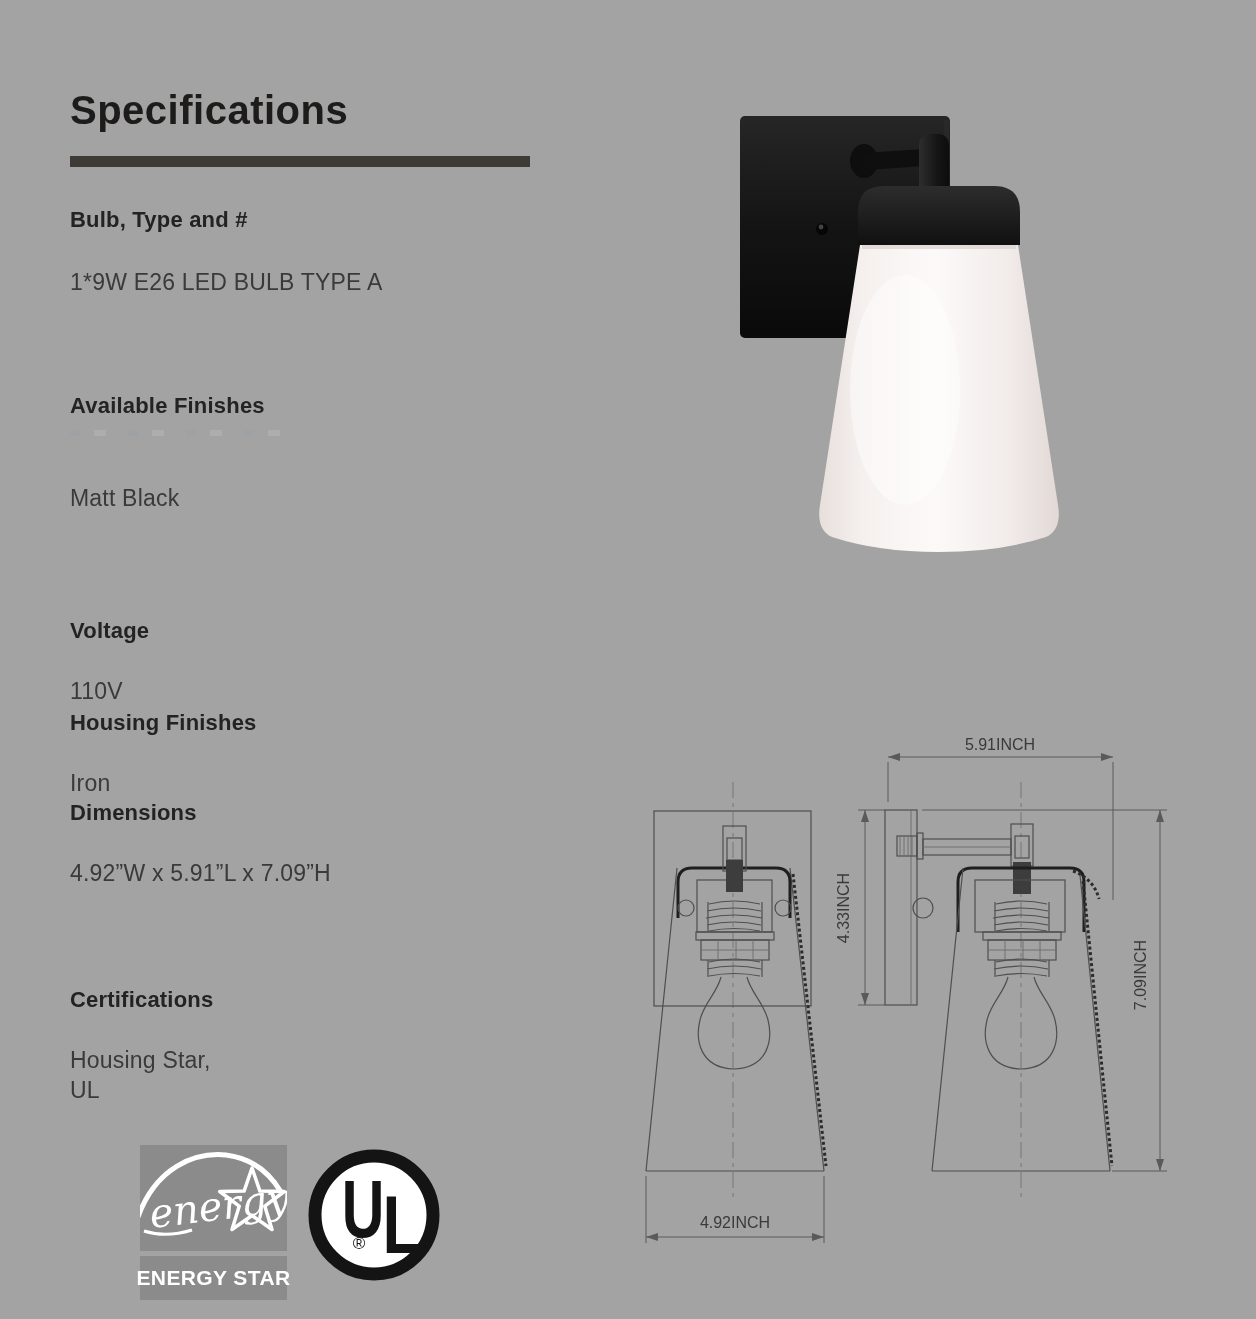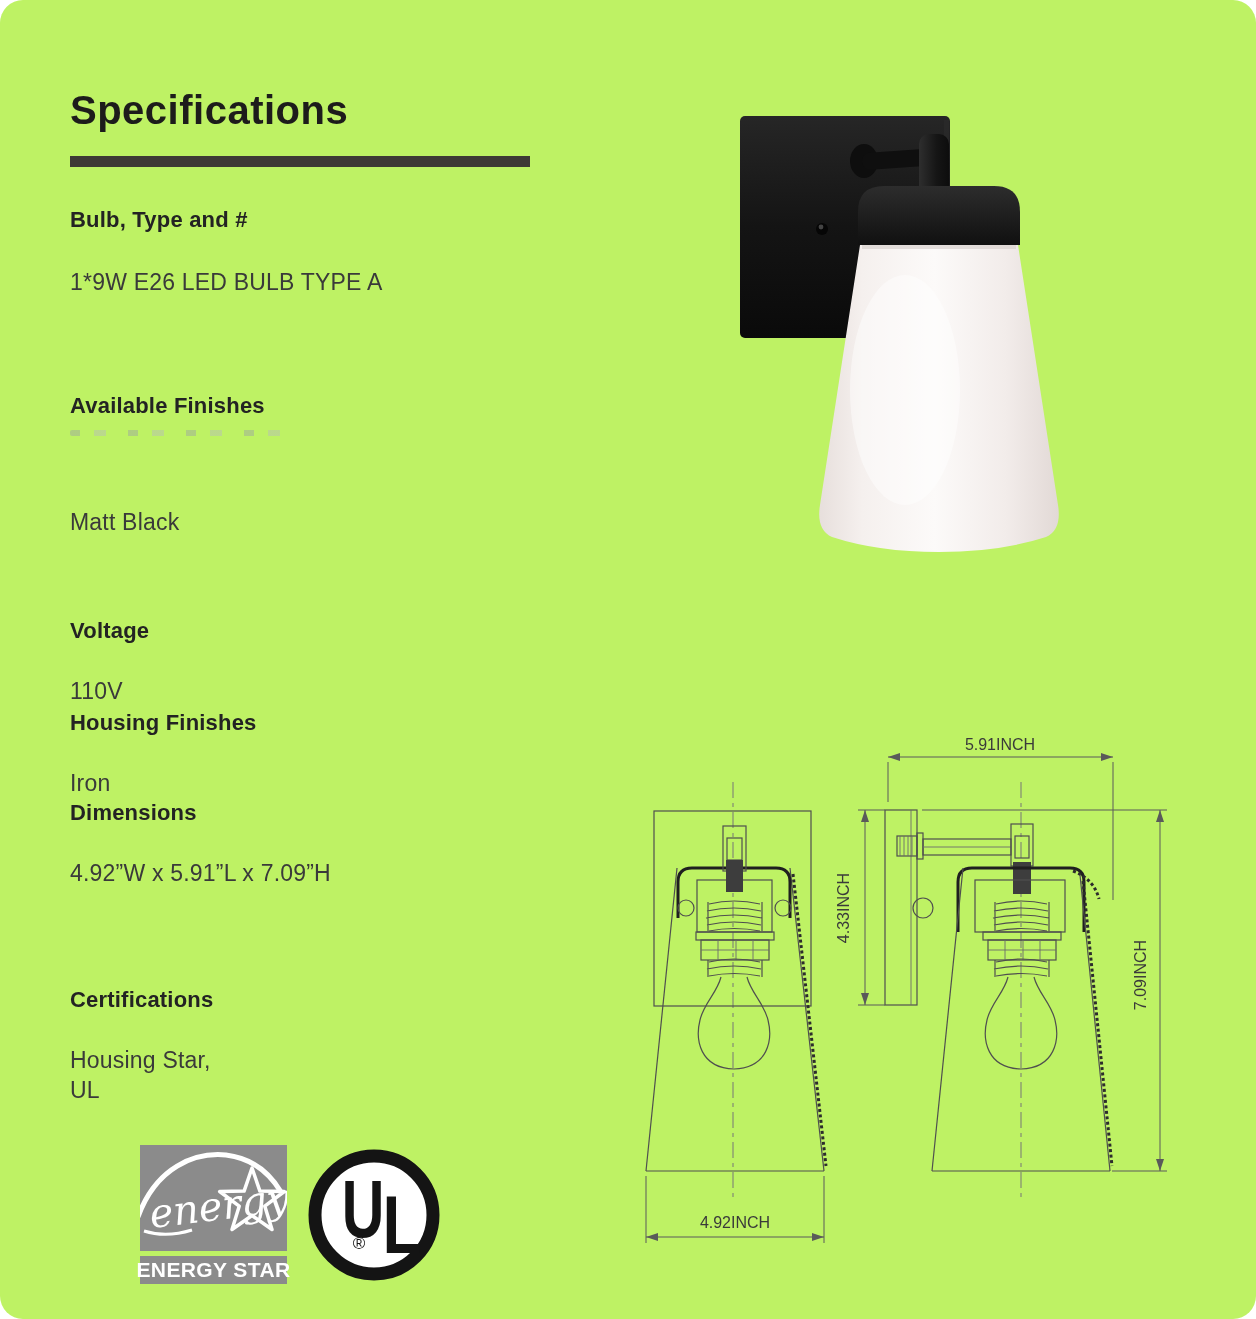--- a/index.html
+++ b/index.html
@@ -1,27 +1,27 @@
 <!DOCTYPE html>
 <html><head>
 <meta charset="utf-8">
 <style>
   html,body{margin:0;padding:0;background:#ffffff;}
-  .canvas{position:relative;width:1256px;height:1319px;background:#bef264;overflow:hidden;
-          font-family:"Liberation Sans", sans-serif;color:#222;border-radius:23px;}
+  .canvas{position:relative;width:1256px;height:1319px;background:#a3a3a3;overflow:hidden;
+          font-family:"Liberation Sans", sans-serif;color:#222;}
   .abs{position:absolute;}
   .page-title{left:70px;top:88px;font-size:40px;font-weight:700;letter-spacing:.5px;color:#1d1c1b;}
   .divider{left:70px;top:156px;width:460px;height:11px;background:#3e3a35;}
   .spec-label{left:70px;font-size:22px;font-weight:700;color:#232323;letter-spacing:.2px;white-space:nowrap;}
   .spec-value{left:70px;font-size:23px;font-weight:400;color:#3a3a3a;letter-spacing:.2px;white-space:nowrap;margin-top:28px;}
   .remnant{left:70px;top:430px;width:228px;height:6px;opacity:.45;border-radius:2px;
     background:
       repeating-linear-gradient(90deg,#9aa0a6 0 10px,transparent 10px 24px,#b6babe 24px 36px,transparent 36px 58px);
     }
-  .es-band{position:absolute;left:0;top:111px;width:147px;height:28px;background:#8b8b8b;
+  .es-band{position:absolute;left:0;top:111px;width:147px;height:44px;background:#8b8b8b;
            display:flex;align-items:center;justify-content:center;}
   .es-band-text{color:#fff;font-size:21px;font-weight:700;letter-spacing:.4px;white-space:nowrap;}
   svg text.dimlab{font-family:"Liberation Sans",sans-serif;font-size:16px;fill:#3a3a3a;}
   .ln{stroke:#4f4f4f;stroke-width:1.2;fill:none;}
   .lnt{stroke:#6b6b6b;stroke-width:.9;fill:none;}
   .thk{stroke:#1f1f1f;stroke-width:3;fill:none;stroke-linejoin:round;}
   .cl{stroke:#777;stroke-width:1;stroke-dasharray:16 5 4 5;fill:none;}
   .dim{stroke:#5a5a5a;stroke-width:1;fill:none;}
   .hat{stroke:#2c2c2c;stroke-width:3;stroke-dasharray:3 2.5;fill:none;}
   .arr{fill:#5a5a5a;stroke:none;}
@@ -33,21 +33,21 @@
 <div class="canvas">
 
   <div class="abs page-title">Specifications</div>
   <div class="abs divider"></div>
 
   <div class="abs spec-label" style="top:207px">Bulb, Type and #</div>
   <div class="abs spec-value" style="top:241px">1*9W E26 LED BULB TYPE A</div>
 
   <div class="abs spec-label" style="top:393px">Available Finishes</div>
   <div class="abs remnant"></div>
-  <div class="abs spec-value" style="top:481px">Matt Black</div>
+  <div class="abs spec-value" style="top:457px">Matt Black</div>
 
   <div class="abs spec-label" style="top:618px">Voltage</div>
   <div class="abs spec-value" style="top:650px">110V</div>
 
   <div class="abs spec-label" style="top:710px">Housing Finishes</div>
   <div class="abs spec-value" style="top:742px">Iron</div>
 
   <div class="abs spec-label" style="top:800px">Dimensions</div>
   <div class="abs spec-value" style="top:832px">4.92”W x 5.91”L x 7.09”H</div>
 

